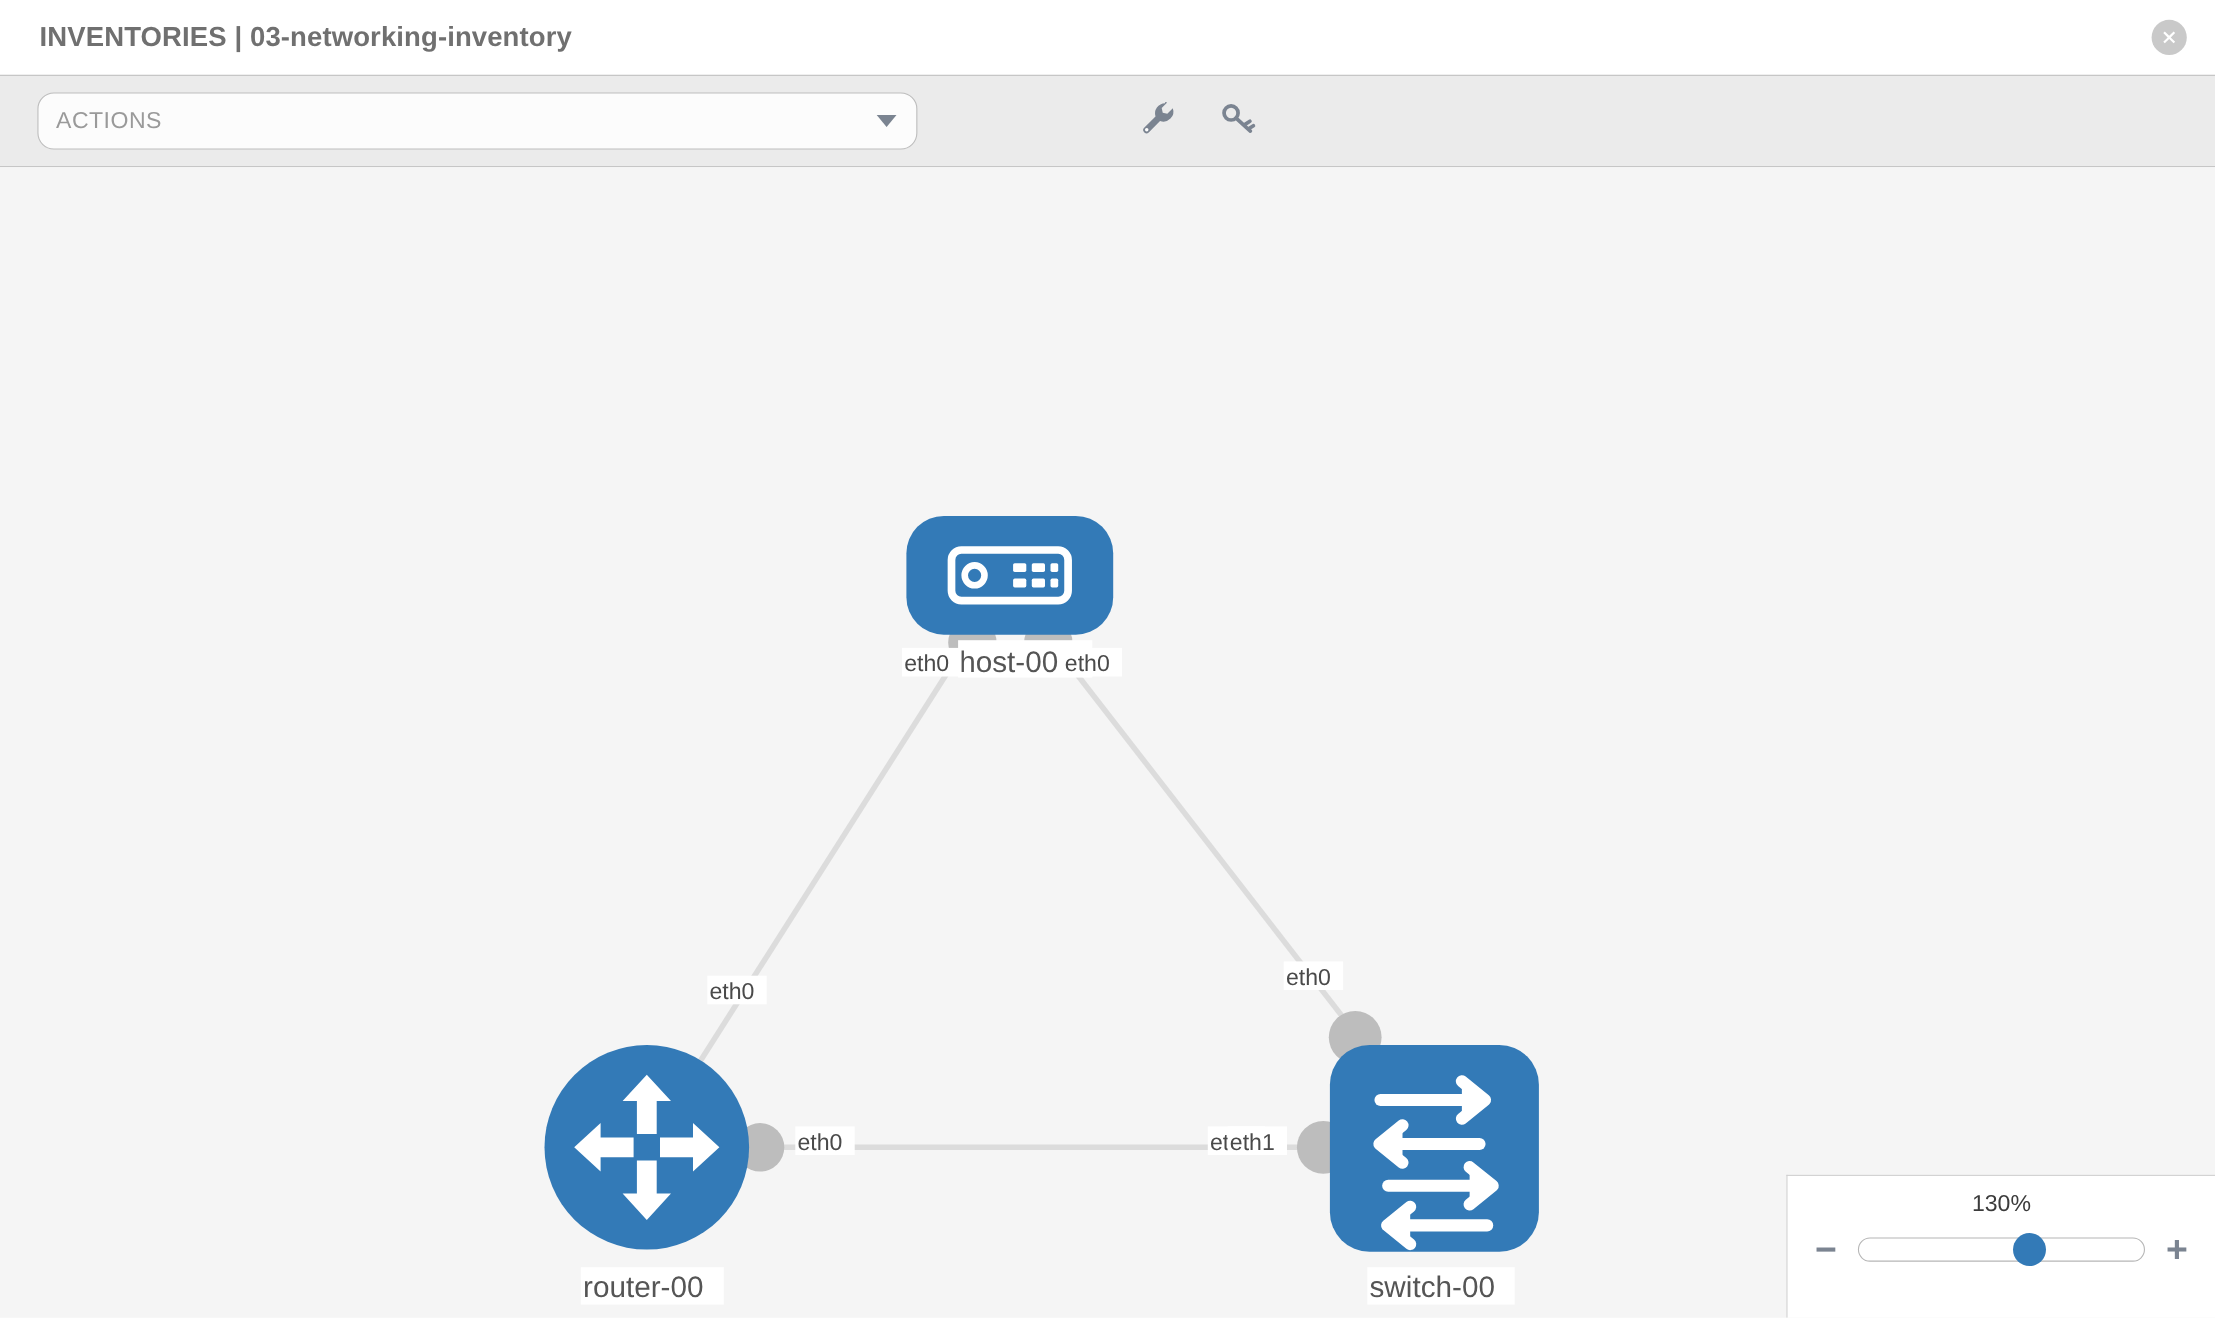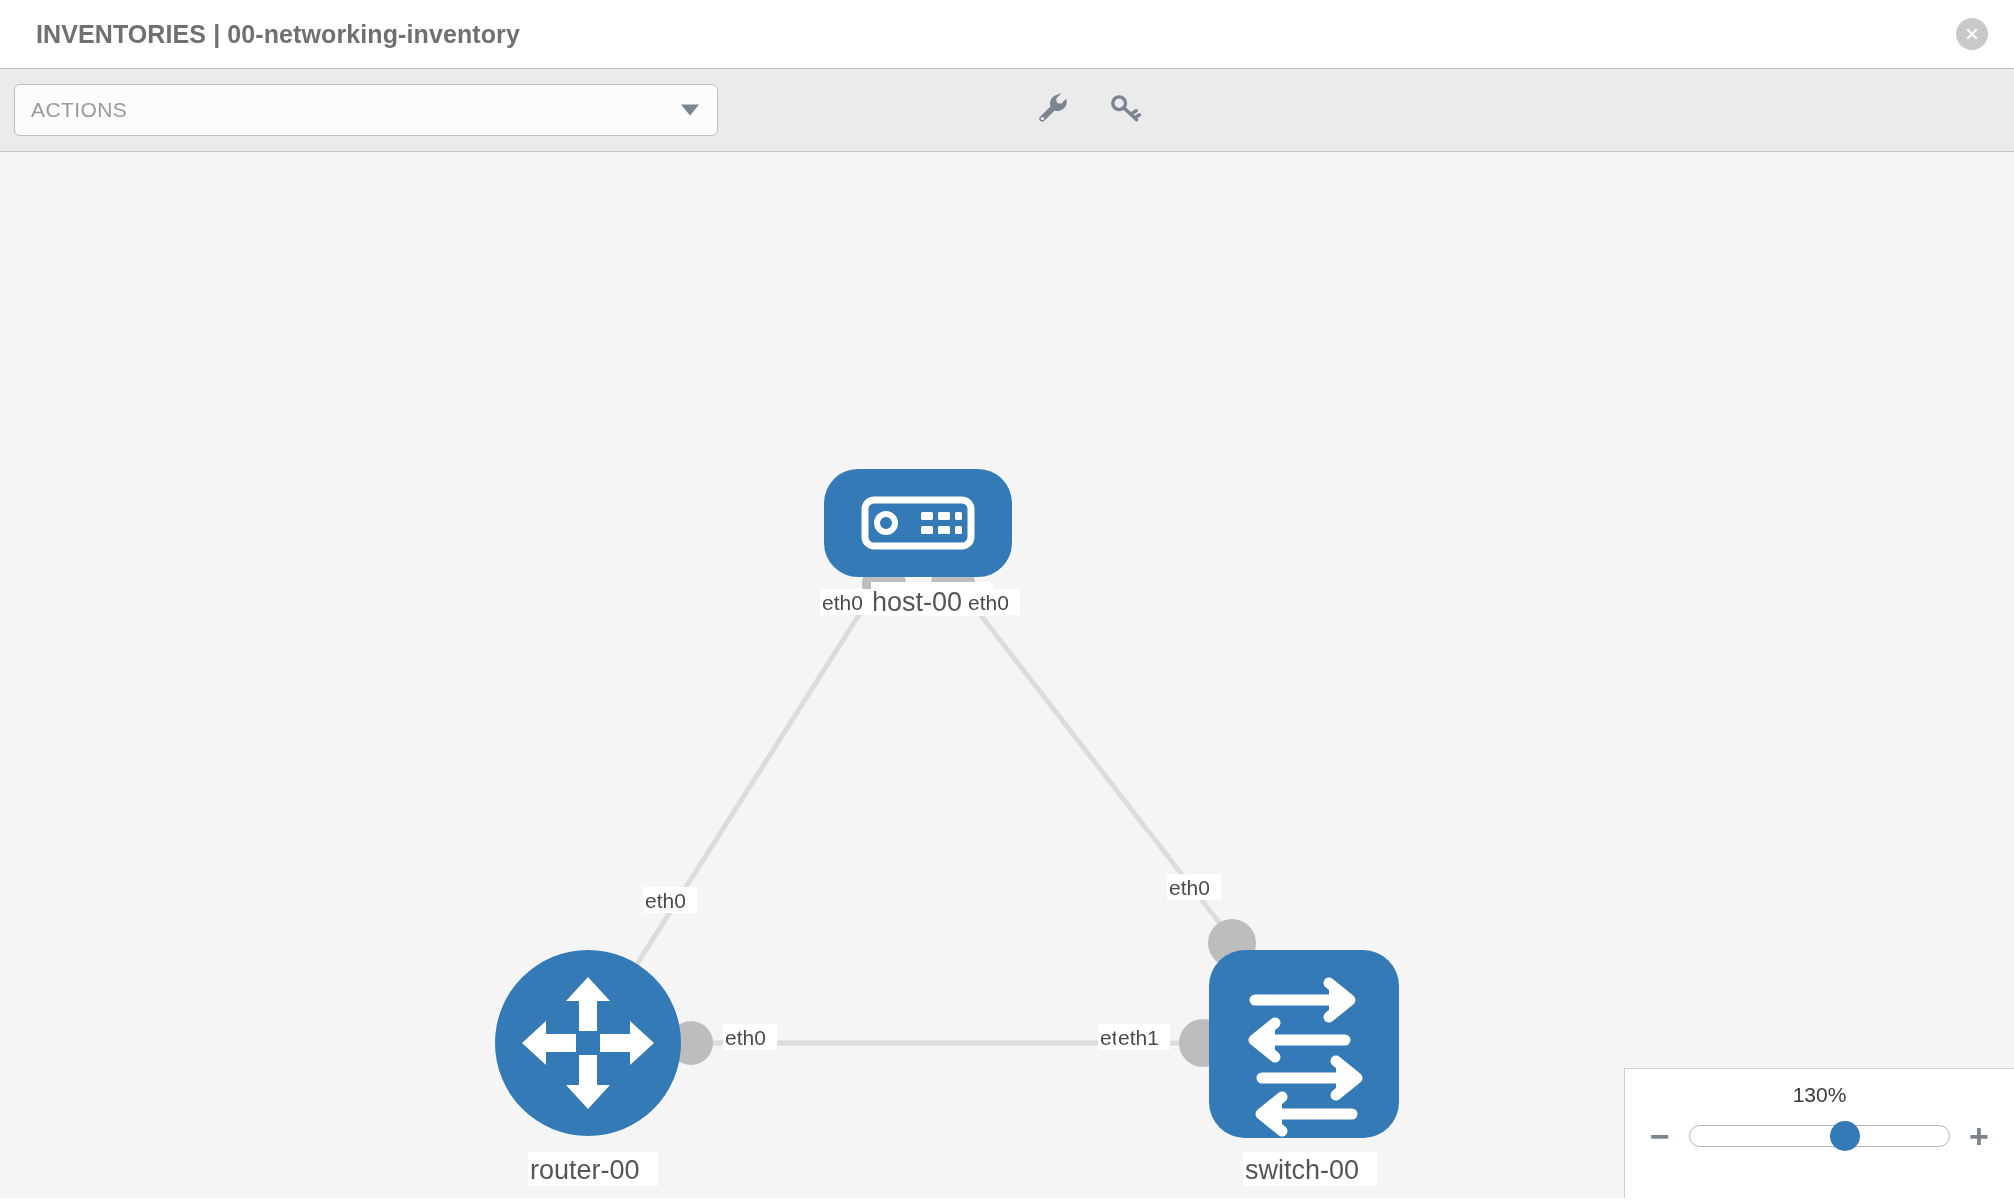--- a/index.html
+++ b/index.html
@@ -77,22 +77,23 @@
     right: 18px;
     top: 50%;
     transform: translateY(-50%);
     width: 0; height: 0;
     border-left: 9px solid transparent;
     border-right: 9px solid transparent;
     border-top: 11px solid #7b8491;
   }
 
   .actions-select {
-    margin-left: 14px;
-    width: 704px;
+    margin-left: 34px;
+    width: 800px;
+    border-radius: 15px;
   }
 
   .tool-icons {
     position: absolute;
     left: 1036px;
     top: 50%;
     transform: translateY(-50%);
     display: flex;
     align-items: center;
     gap: 38px;
@@ -196,21 +197,21 @@
     height: 30px;
     border-radius: 50%;
     background: #337ab7;
     cursor: grab;
   }
 </style>
 </head>
 <body>
 
 <div class="header">
-  <div class="page-title">INVENTORIES | 00-networking-inventory</div>
+  <div class="page-title">INVENTORIES | 03-networking-inventory</div>
 
   <div class="close-btn">
     <span>
       <svg width="20" height="20" viewBox="0 0 20 20">
         <path d="M6 4.6 L10 8.6 L14 4.6 L15.4 6 L11.4 10 L15.4 14 L14 15.4 L10 11.4 L6 15.4 L4.6 14 L8.6 10 L4.6 6 Z" fill="#ffffff"></path>
       </svg>
     </span>
   </div>
 </div>
 

